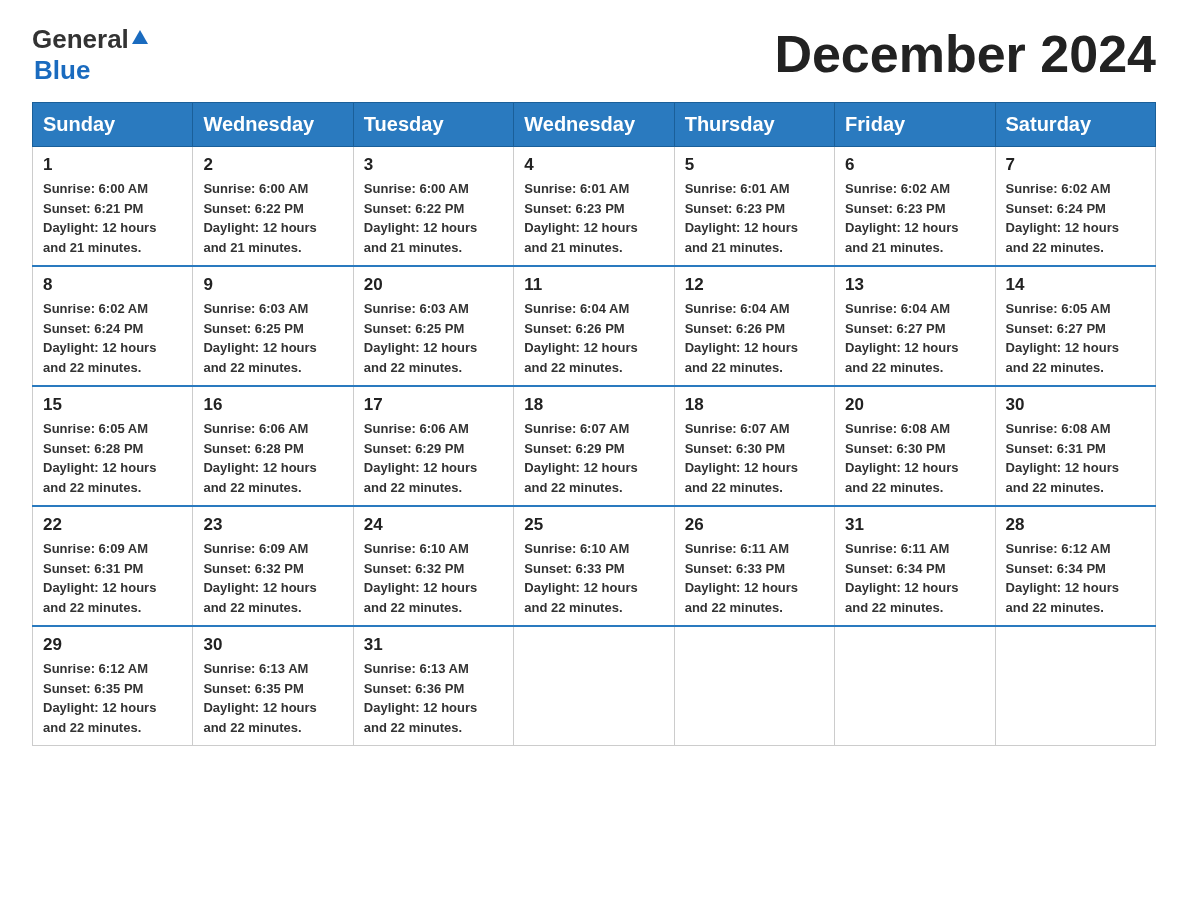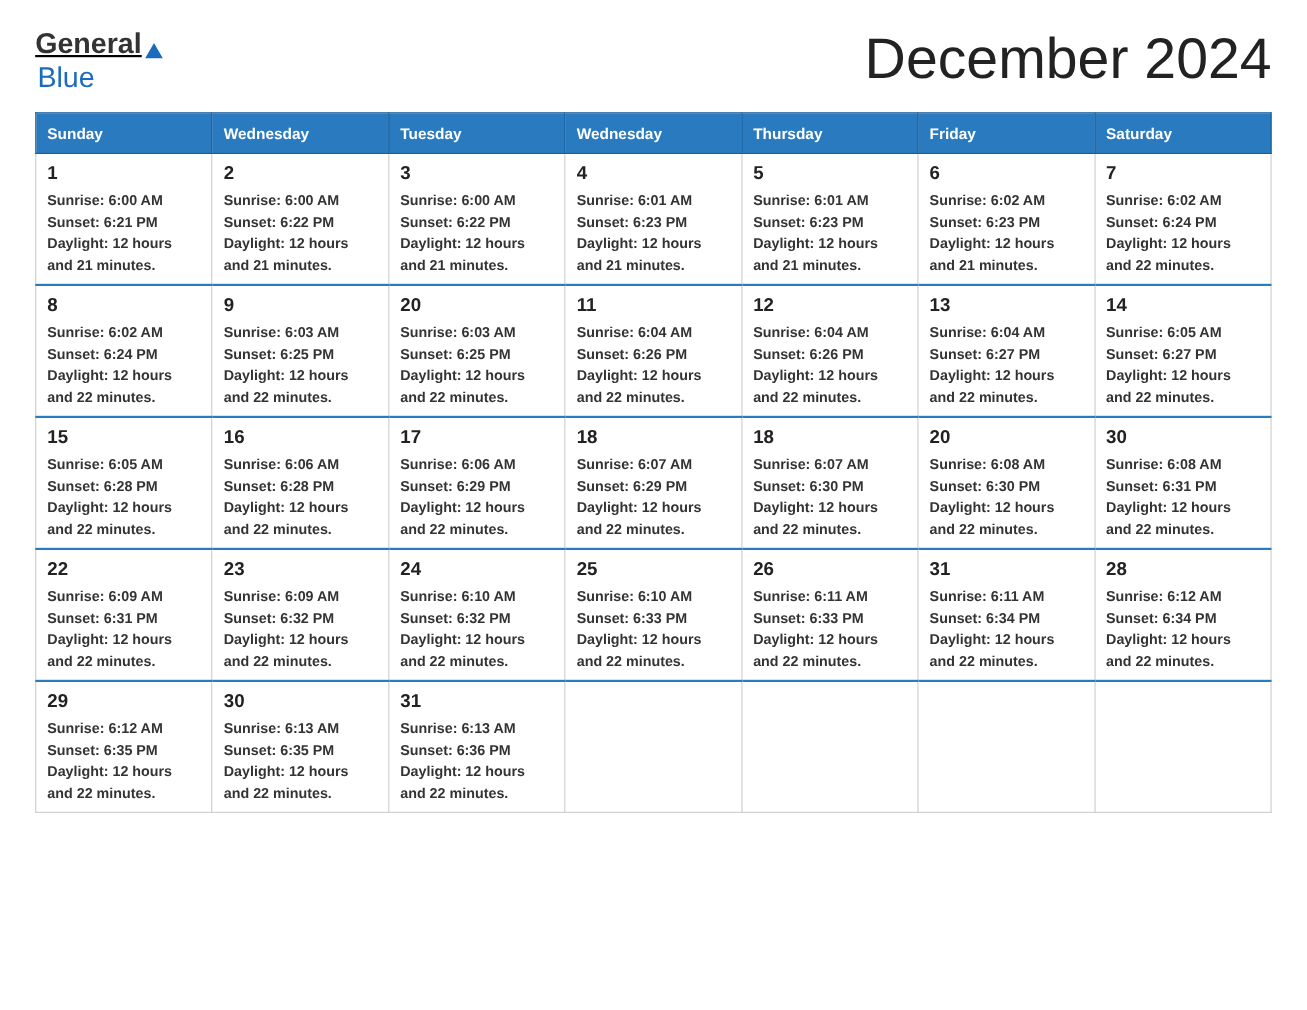--- a/index.html
+++ b/index.html
@@ -24,50 +24,49 @@
       font-size: 26px;
       font-weight: bold;
       color: #333;
     }
     .logo-wrapper {
       display: flex;
       flex-direction: column;
     }
     .logo-line1 {
       display: flex;
-      align-items: flex-end;
-      text-decoration: underline;
+      align-items: flex-start;
     }
     .logo-line2 {
       font-size: 26px;
-      font-weight: normal;
+      font-weight: bold;
       color: #1a6bbf;
       margin-left: 2px;
     }
     .title-block {
       text-align: right;
     }
     .title-block h1 {
       font-size: 52px;
-      font-weight: normal;
+      font-weight: bold;
       color: #222;
     }
     .title-block h2 {
       font-size: 22px;
       font-weight: normal;
       color: #444;
     }
     table {
       width: 100%;
       border-collapse: collapse;
     }
     thead tr th {
       background-color: #2a7abf;
       color: #fff;
-      font-size: 14px;
+      font-size: 20px;
       font-weight: bold;
       padding: 10px 10px;
       text-align: left;
       border: 1px solid #1a5f99;
     }
     tbody tr td {
       vertical-align: top;
       padding: 8px 10px;
       border: 1px solid #ccc;
       font-size: 13.5px;

